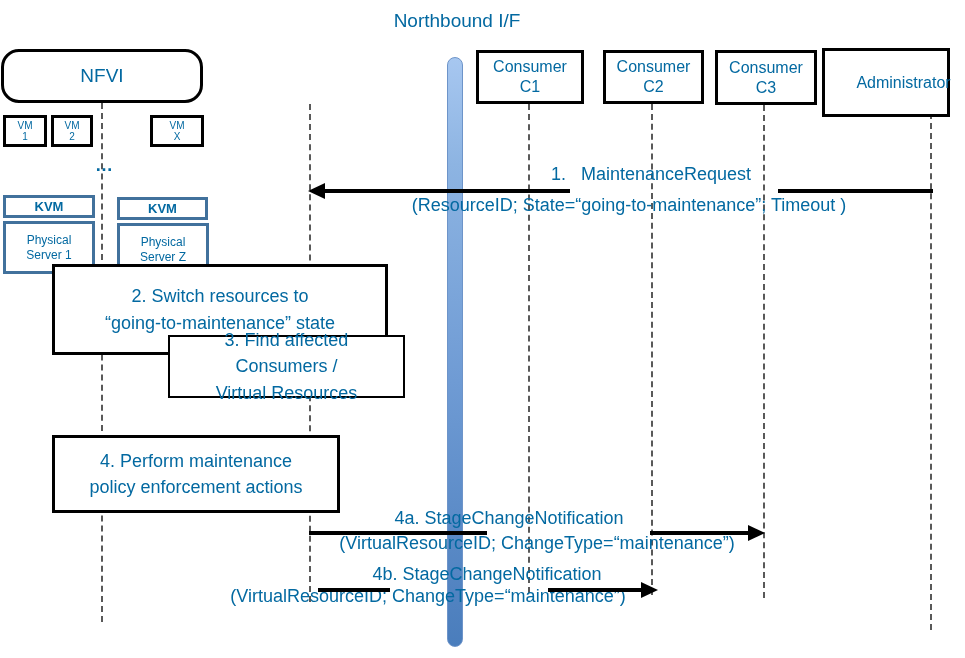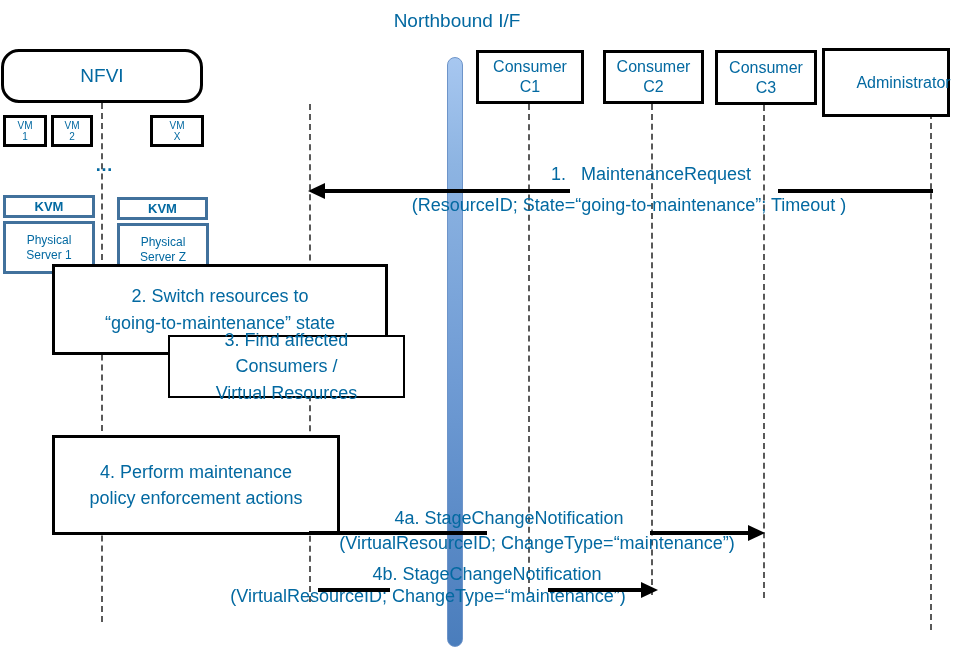--- a/index.html
+++ b/index.html
@@ -114,21 +114,21 @@
     <span class="pre">2. Switch resources to
 “going-to-maintenance” state</span>
   </div>
 
   <div class="abs step center-txt pre" style="left:168px;top:335px;width:237px;height:63px;">
     <span class="pre">3. Find affected
 Consumers /
 Virtual Resources</span>
   </div>
 
-  <div class="abs step bthick center-txt pre" style="left:52px;top:435px;width:288px;height:100px;text-align:center;">
+  <div class="abs step bthick center-txt pre" style="left:52px;top:435px;width:288px;height:78px;text-align:center;">
     <span class="pre">4. Perform maintenance
 policy enforcement actions</span>
   </div>
 
   <div class="abs mlabel" style="left:509px;top:508px;">4a. StageChangeNotification</div>
   <div class="abs mlabel" style="left:537px;top:533px;">(VirtualResourceID; ChangeType=“maintenance”)</div>
   <div class="abs mseg" style="left:309px;top:531px;width:178px;"></div>
   <div class="abs mseg" style="left:650px;top:531px;width:98px;"></div>
   <div class="abs mhead-right" style="left:748px;top:525px;"></div>
 

